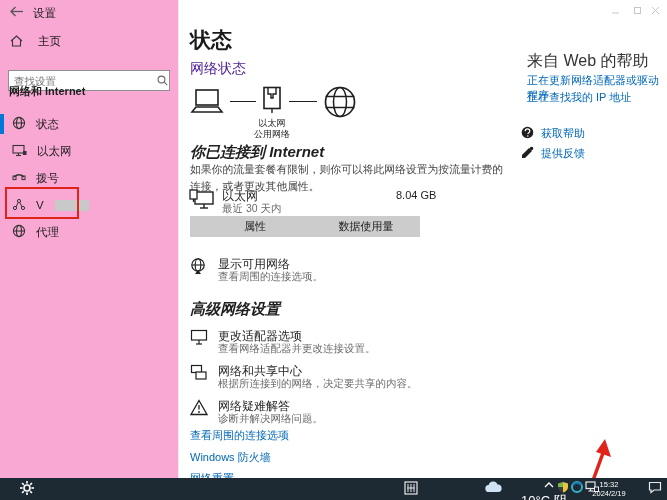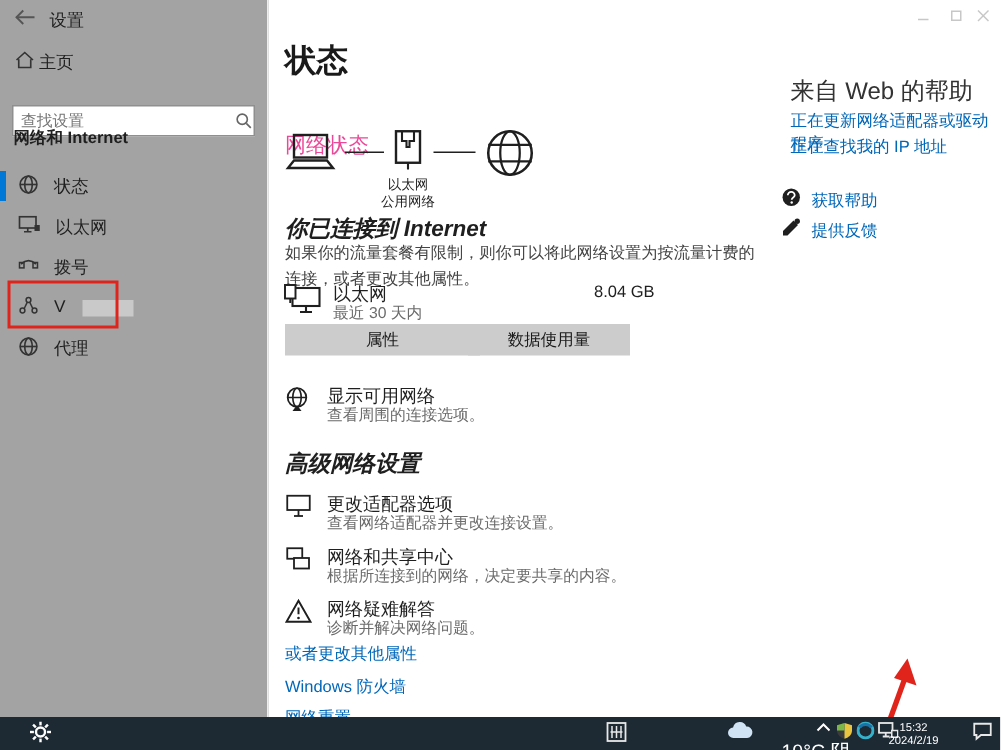--- a/index.html
+++ b/index.html
@@ -1,33 +1,33 @@
 <!DOCTYPE html>
 <html style="--accent: #0078d7; --link: #0067b8; --annotation: #e0241b; --taskbar-bg: #1d2a33; --button-bg: #cccccc;"><head>
 <meta charset="utf-8">
 <style>
   html,body{margin:0;padding:0;}
   .screen{position:relative;width:667px;height:500px;background:#fff;overflow:hidden;
     font-family:"Liberation Sans","DejaVu Sans",sans-serif;color:#1f1f1f;}
   .abs{position:absolute;}
   
-  .sidebar{position:absolute;left:0;top:0;width:178px;height:478px;background:#a3a3a3;border-right:1px solid #ededed;}
+  .sidebar{position:absolute;left:0;top:0;width:178px;height:478px;background:#f9a8d4;border-right:1px solid #ededed;}
   .back-btn{position:absolute;left:10px;top:4px;font-size:14px;color:#555;cursor:pointer;}
   .app-title{position:absolute;left:33px;top:6px;font-size:11.5px;color:#1f1f1f;}
-  .home-row{position:absolute;left:10px;top:34px;display:flex;align-items:center;gap:3px;font-size:11.5px;}
+  .home-row{position:absolute;left:10px;top:34px;display:flex;align-items:center;gap:15px;font-size:11.5px;}
   .searchbox{position:absolute;left:8px;top:56px;width:160px;height:19px;border:1px solid #8f8f8f;background:#fff;display:flex;align-items:center;margin-top:14px;}
   .searchbox input{border:none;outline:none;flex:1;font-size:10.5px;padding:0 5px;font-family:inherit;color:#333;background:transparent;}
   .searchbox .mag{flex:0 0 16px;display:flex;align-items:center;justify-content:center;}
   .nav-section{position:absolute;left:9px;top:84px;font-size:11px;font-weight:bold;color:#1f1f1f;text-align:right;}
   .navitem{position:absolute;left:0;width:178px;height:26px;display:flex;align-items:center;gap:10px;padding-left:12px;box-sizing:border-box;font-size:11.5px;cursor:pointer;}
   .navitem .sel-bar{position:absolute;left:0;top:3px;width:4px;height:20px;background:var(--accent,#0078d7);}
   .censor-block{display:inline-block;width:34px;height:11px;background:#c9c9c9;margin-left:1px;}
   
   .page-title{position:absolute;left:190px;top:26px;font-size:21px;font-weight:600;color:#1a1a1a;}
-  .h-section{font-size:14px;color:#ec4899;margin-top:28px;}
+  .h-section{font-size:14px;color:#4c1d95;}
   .h-sub{font-size:15px;color:#1f1f1f;font-weight:600;font-style:italic;}
   .body-text{font-size:10.8px;color:#444;line-height:1.55;}
   .diagram-line{position:absolute;height:0;border-top:1.6px solid #1f1f1f;}
   .diag-label{position:absolute;font-size:9px;color:#1f1f1f;text-align:center;width:60px;}
   .gray-sub{font-size:10.5px;color:#6b6b6b;}
   .btn{position:absolute;height:21px;background:var(--button-bg,#cccccc);color:#1a1a1a;font-size:11px;display:flex;align-items:center;justify-content:center;cursor:pointer;}
   .bluelink{color:var(--link,#0067b8);font-size:11px;text-decoration:none;cursor:pointer;display:inline-block;}
   .advitem-title{font-size:12px;color:#1f1f1f;}
   .row-title{font-size:12px;color:#1f1f1f;}
   
@@ -238,21 +238,21 @@
   <span class="abs" style="left:190px;top:399px">
     <svg width="18" height="17" viewBox="0 0 18 17">
         <polygon points="9,1.5 17,15.5 1,15.5" fill="none" stroke="#1f1f1f" stroke-width="1.3"></polygon>
         <line x1="9" y1="6" x2="9" y2="10.5" stroke="#1f1f1f" stroke-width="1.3"></line>
         <circle cx="9" cy="13" r="0.9" fill="#1f1f1f"></circle>
       </svg>
   </span>
   <div class="abs advitem-title" style="left:218px;top:398px">网络疑难解答</div>
   <div class="abs gray-sub" style="left:218px;top:412px">诊断并解决网络问题。</div>
 
-  <a class="bluelink abs" style="left:190px;top:428px">或者更改其他属性</a>
+  <a class="bluelink abs" style="left:190px;top:428px">查看周围的连接选项</a>
   <a class="bluelink abs" style="left:190px;top:450px">Windows 防火墙</a>
   <a class="bluelink abs" style="left:190px;top:471px">网络重置</a>
 
   <div class="abs" style="left:527px;top:51px;font-size:16px;color:#333">来自 Web 的帮助</div>
   <a class="bluelink abs" style="left:527px;top:73px">正在更新网络适配器或驱动程序</a>
   <a class="bluelink abs" style="left:527px;top:90px">正在查找我的 IP 地址</a>
 
   <span class="abs" style="left:521px;top:125px">
     <svg width="13" height="13" viewBox="0 0 13 13">
         <circle cx="6.5" cy="6.5" r="5.8" fill="#1f1f1f"></circle>

